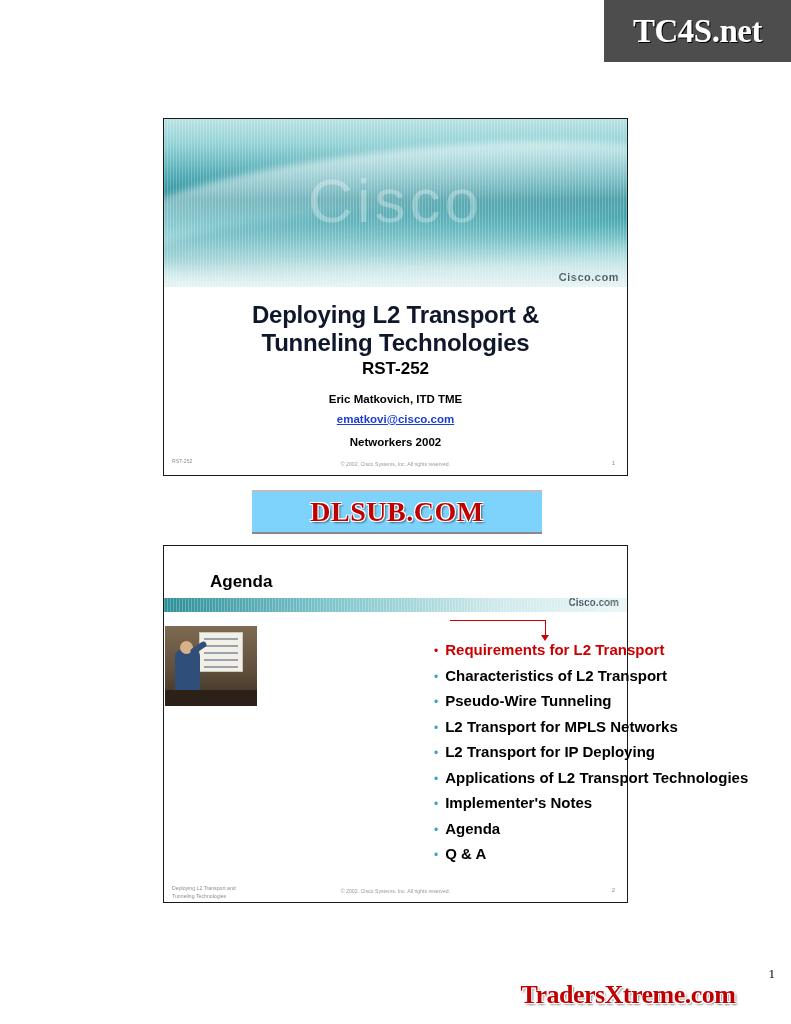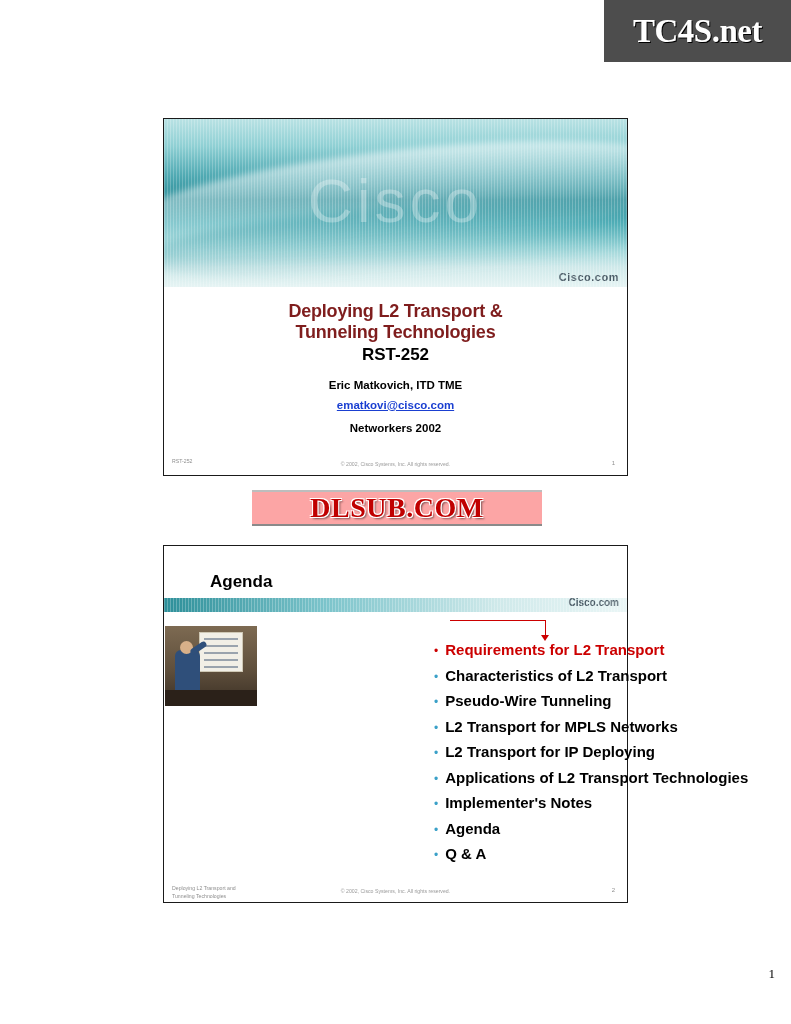--- a/index.html
+++ b/index.html
@@ -59,25 +59,25 @@
       2px 2px 2px rgba(0,0,0,0.45);
     letter-spacing: -0.5px;
   }
 
   
   .wm-mid {
     position: absolute;
     left: 252px;
     top: 490px;
     width: 290px;
-    height: 36px;
+    height: 44px;
     display: flex;
     align-items: center;
     justify-content: center;
-    background: #fca5a5;
+    background: #7dd3fc;
     border-top: 2px solid #bdbdbd;
     border-bottom: 2px solid #8a8a8a;
   }
   .wm-mid span {
     font-family: "Liberation Serif", serif;
     font-weight: bold;
     font-size: 28px;
     color: #c00000;
     letter-spacing: 0.5px;
     text-shadow:
@@ -196,23 +196,23 @@
     font-weight: bold;
     color: #4a5b66;
   }
 
   
   .s1-body {
     padding-top: 14px;
     text-align: center;
   }
   .s1-title {
-    font-size: 18px;
-    font-weight: bold;
-    color: #7f1d1d;
+    font-size: 24px;
+    font-weight: bold;
+    color: #0f172a;
     line-height: 1.16;
     letter-spacing: -0.2px;
   }
   .s1-code {
     font-size: 17px;
     font-weight: bold;
     color: #000;
     margin-top: 2px;
   }
   .s1-author {
@@ -495,14 +495,15 @@
         <span>Deploying L2 Transport and</span><br>
         <span>Tunneling Technologies</span>
       </div>
       <div class="center">© 2002, Cisco Systems, Inc. All rights reserved.</div>
       <div class="right">2</div>
     </div>
   </div>
 
   <div class="page-number">1</div>
 
+  <div class="wm-bottom">TradersXtreme.com</div>
 
 </div>
 
 </body></html>

